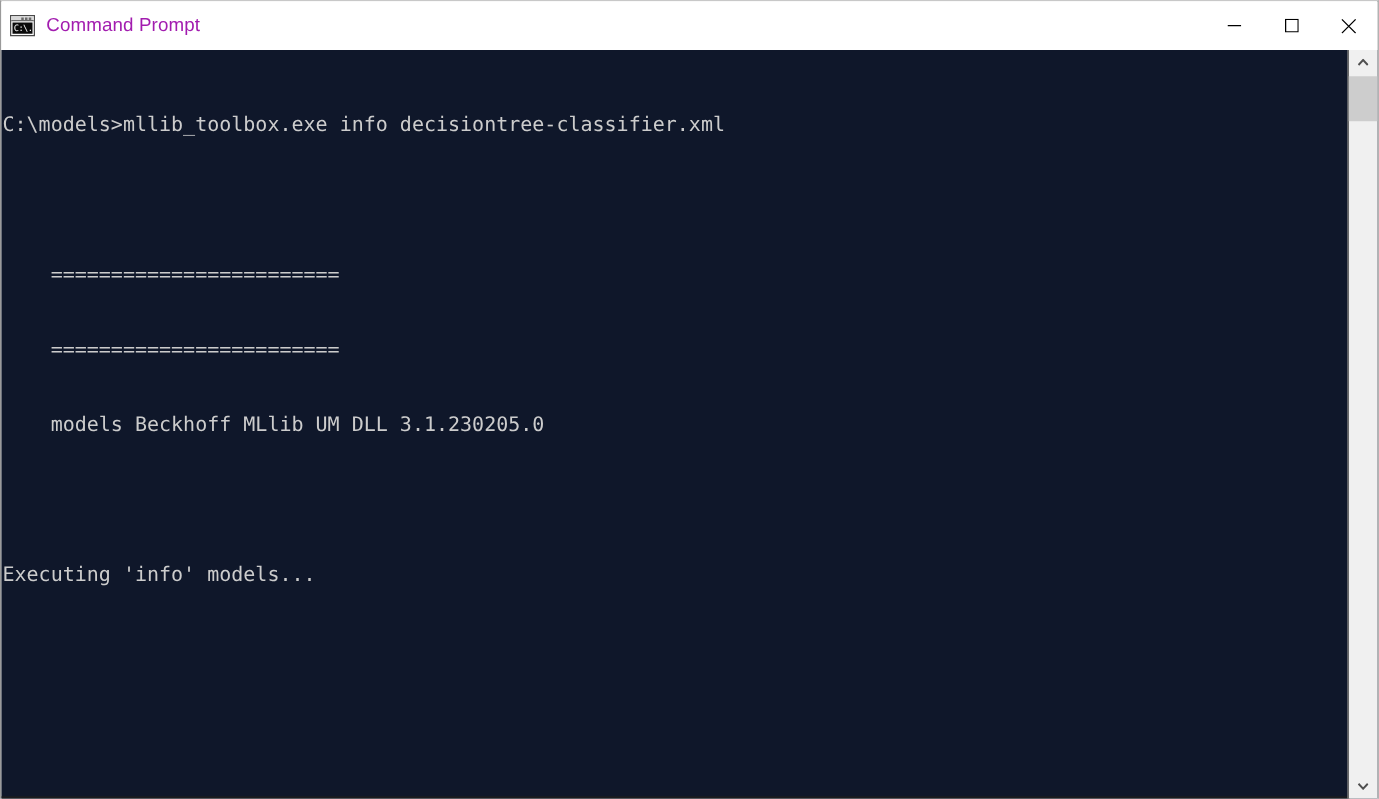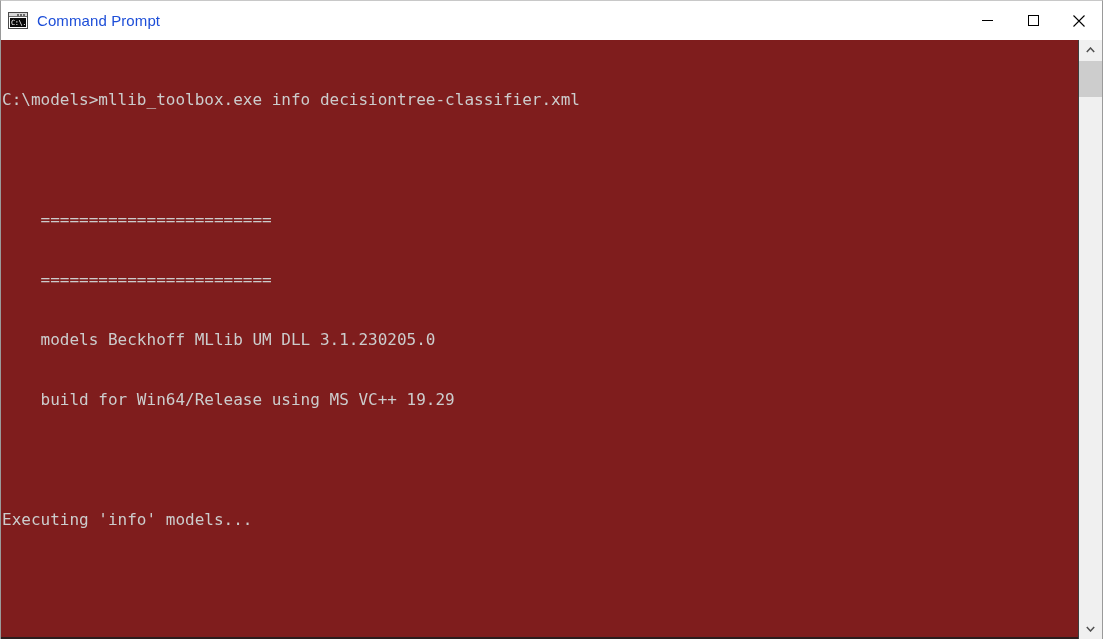--- a/index.html
+++ b/index.html
@@ -78,21 +78,21 @@
     color: #ffffff;
     font-family: "DejaVu Sans Mono", monospace;
     font-size: 7px;
     line-height: 10px;
     letter-spacing: -0.5px;
     padding-left: 1px;
     overflow: hidden;
   }
   #title-text {
     font-size: 15px;
-    color: #1d4ed8;
+    color: #a21caf;
     margin-left: 9px;
     white-space: nowrap;
     letter-spacing: 0.1px;
   }
 
   #win-controls {
     display: flex;
     height: 39px;
     flex: 0 0 auto;
   }
@@ -106,21 +106,21 @@
   }
   .win-btn svg { display: block; }
 
   
   #console-area {
     position: absolute;
     left: 0;
     top: 39px;
     width: 1101px;
     height: 599px;
-    background: #7f1d1d;
+    background: #0f172a;
     overflow: hidden;
   }
 
   #console-text {
     position: absolute;
     left: 0;
     top: 0;
     width: 1077px;
     padding-top: 10px;
     font-family: "DejaVu Sans Mono", monospace;
@@ -215,21 +215,20 @@
     </div>
   </div>
 
   <div id="console-area">
     <div id="console-text">
       <div class="line">C:\models&gt;mllib_toolbox.exe info decisiontree-classifier.xml</div>
       <div class="line"></div>
       <div class="line">    ========================</div>
       <div class="line">    ========================</div>
       <div class="line">    models Beckhoff MLlib UM DLL 3.1.230205.0</div>
-      <div class="line">    build for Win64/Release using MS VC++ 19.29</div>
       <div class="line"></div>
       <div class="line">Executing 'info' models...</div>
       <div class="line"></div>
       
       
       
       
       
       
       

